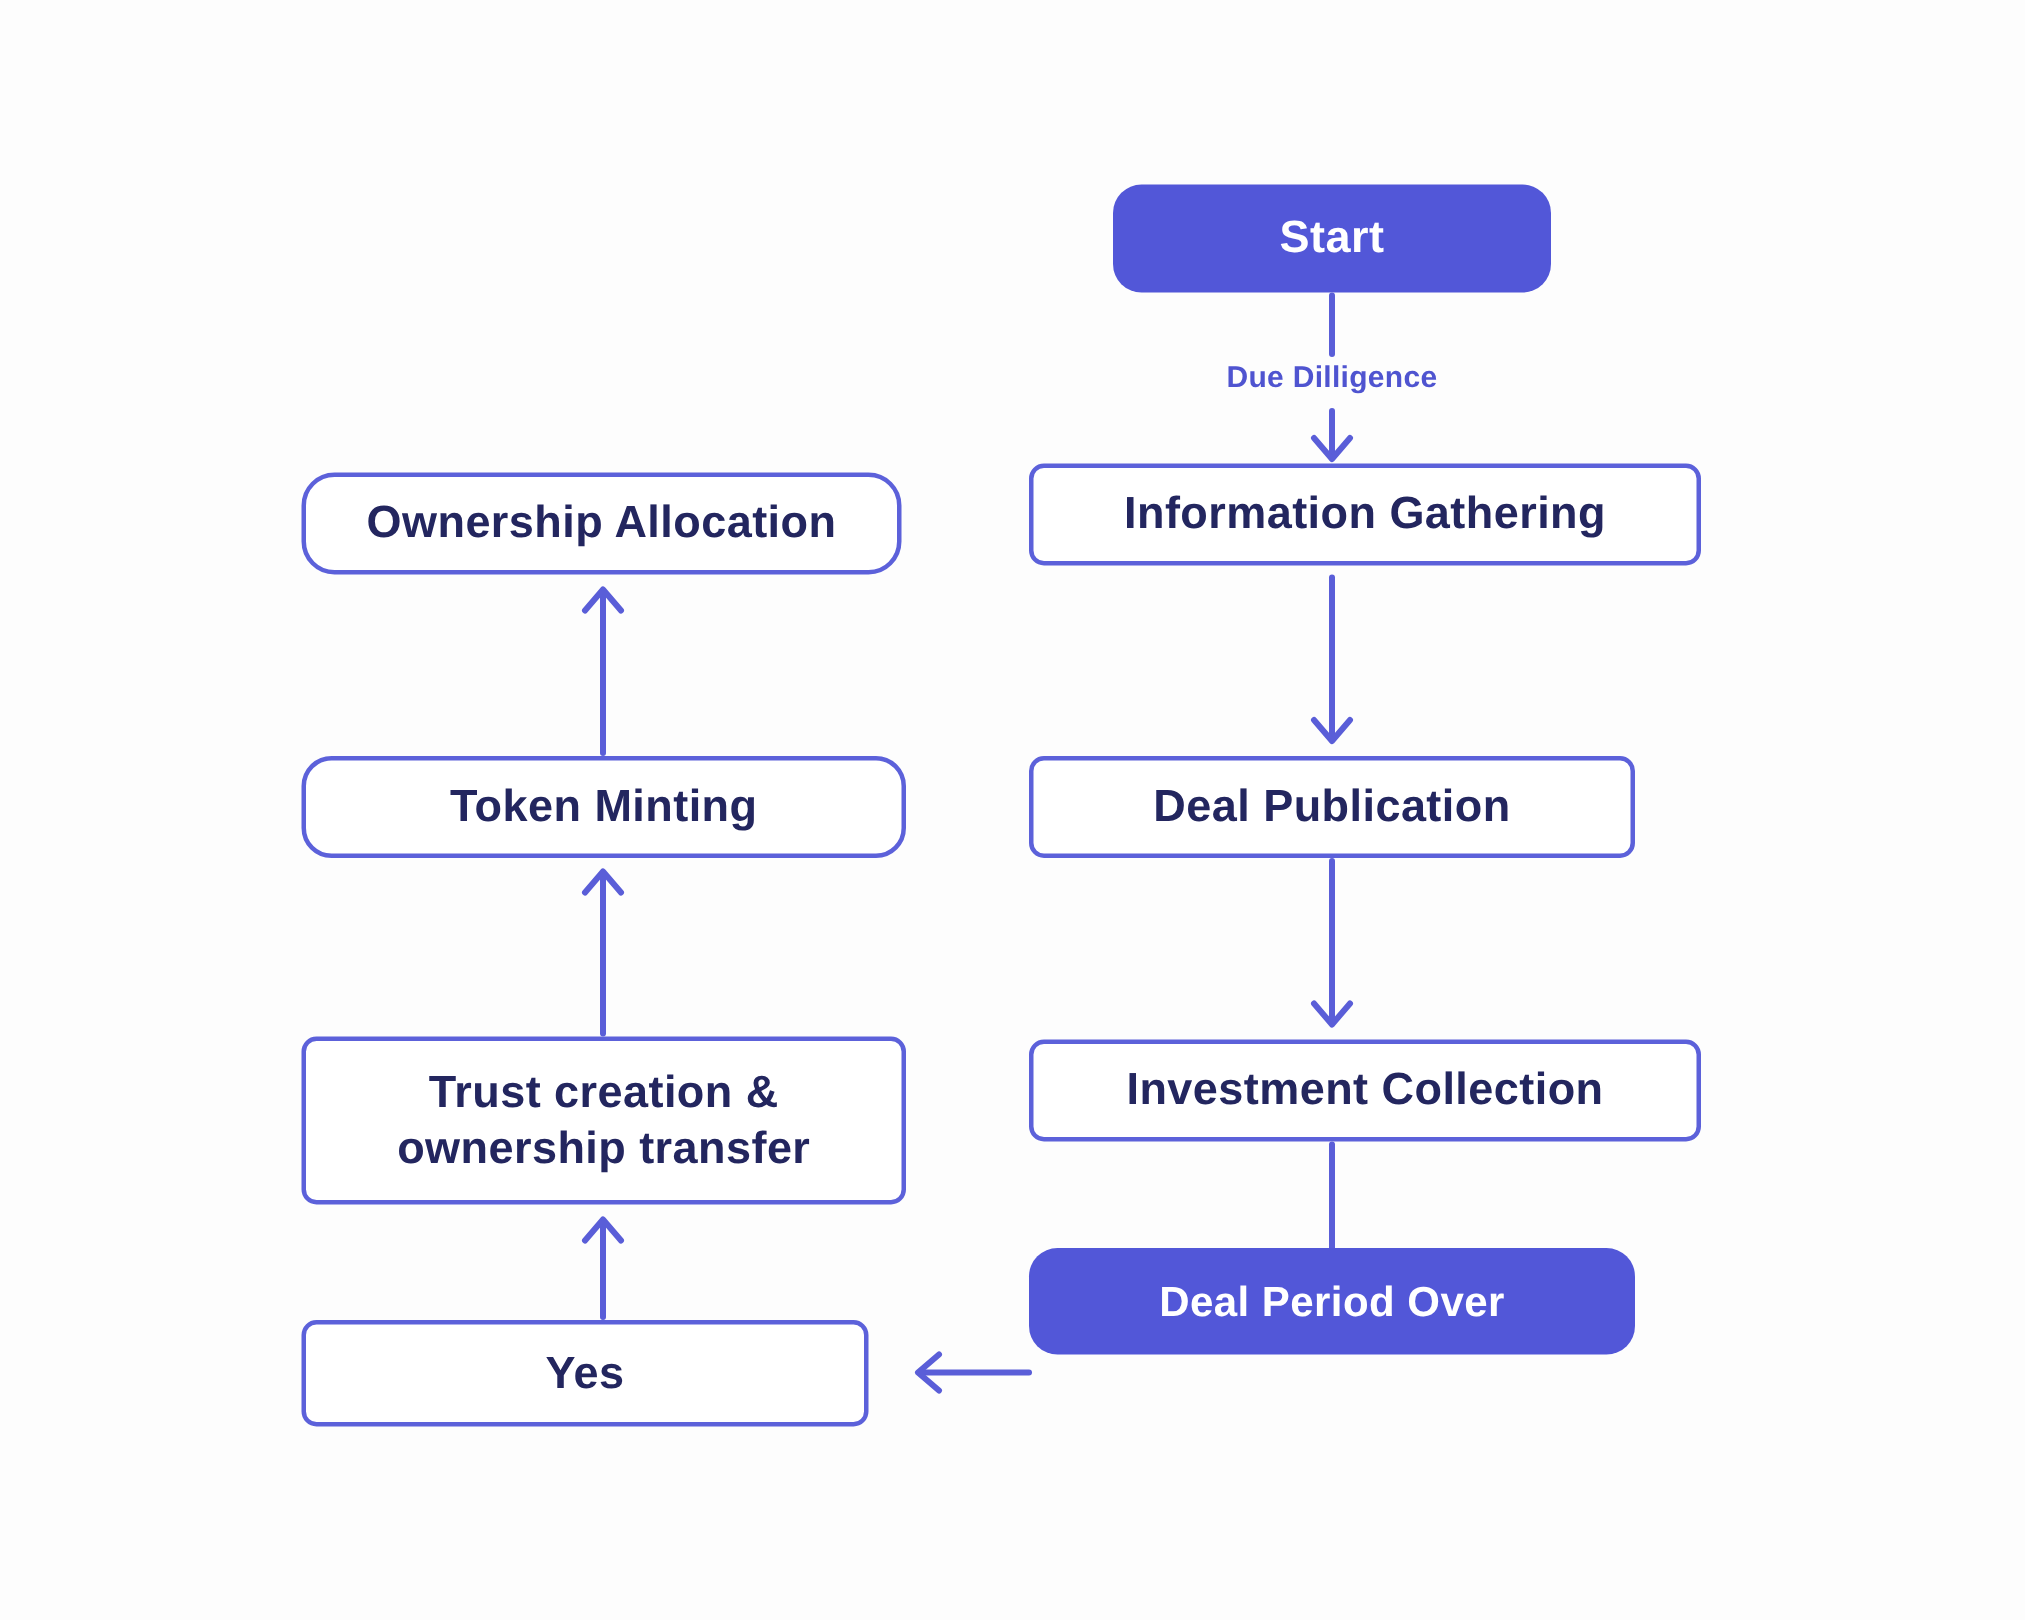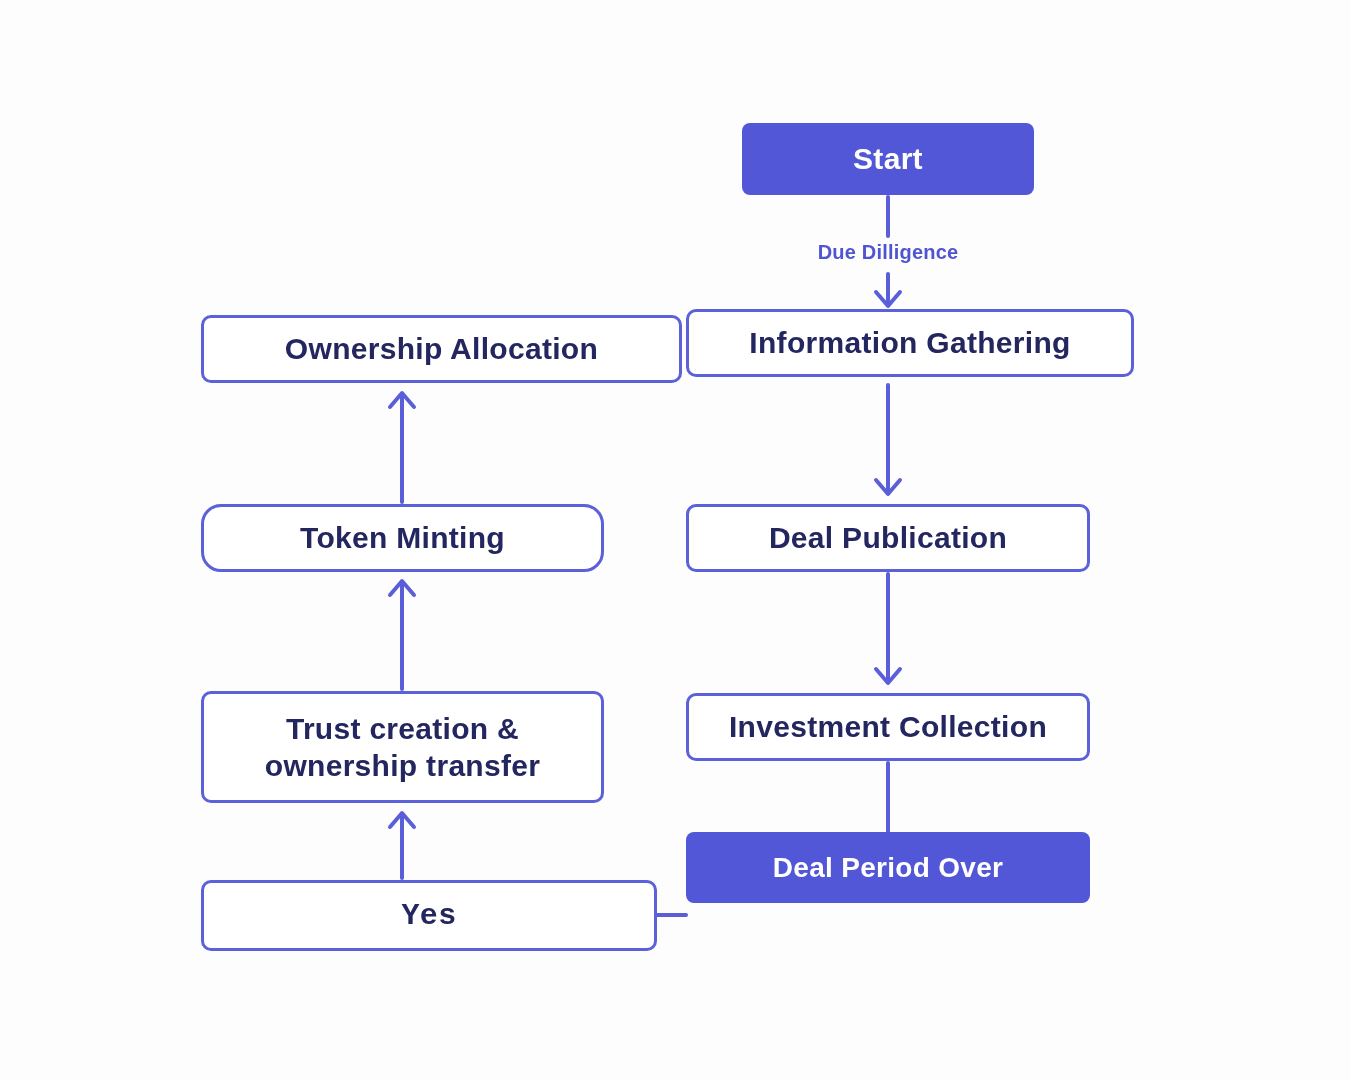--- a/index.html
+++ b/index.html
@@ -29,33 +29,33 @@
     font-size: 30px;
   }
   .node--outline {
     background: #ffffff;
     border: 3px solid #5c61da;
     border-radius: 10px;
     color: #23265f;
   }
   .node--filled {
     background: #5257d8;
-    border-radius: 8px;
+    border-radius: 19px;
     color: #ffffff;
   }
   
   .n-start      { left: 742px; top: 123px; width: 292px; height: 72px; }
   .n-info       { left: 686px; top: 309px; width: 448px; height: 68px; }
   .n-dealpub    { left: 686px; top: 504px; width: 404px; height: 68px; }
-  .n-invest     { left: 686px; top: 693px; width: 404px; height: 68px; }
+  .n-invest     { left: 686px; top: 693px; width: 448px; height: 68px; }
   .n-dealover   { left: 686px; top: 832px; width: 404px; height: 71px; font-size: 28px; }
-  .n-ownership  { left: 201px; top: 315px; width: 481px; height: 68px; }
+  .n-ownership  { left: 201px; top: 315px; width: 400px; height: 68px; border-radius: 22px; }
   .n-token      { left: 201px; top: 504px; width: 403px; height: 68px; border-radius: 20px; }
   .n-trust      { left: 201px; top: 691px; width: 403px; height: 112px; line-height: 1.25; padding: 0 48px; }
-  .n-yes        { left: 201px; top: 880px; width: 456px; height: 71px; font-family: Liberation Mono, monospace; }
+  .n-yes        { left: 201px; top: 880px; width: 378px; height: 71px; }
   .edge-label {
     position: absolute;
     left: 738px; top: 241px;
     width: 300px;
     text-align: center;
     font-weight: bold;
     font-size: 20px;
     color: #4f54d0;
     letter-spacing: 0.2px;
   }

